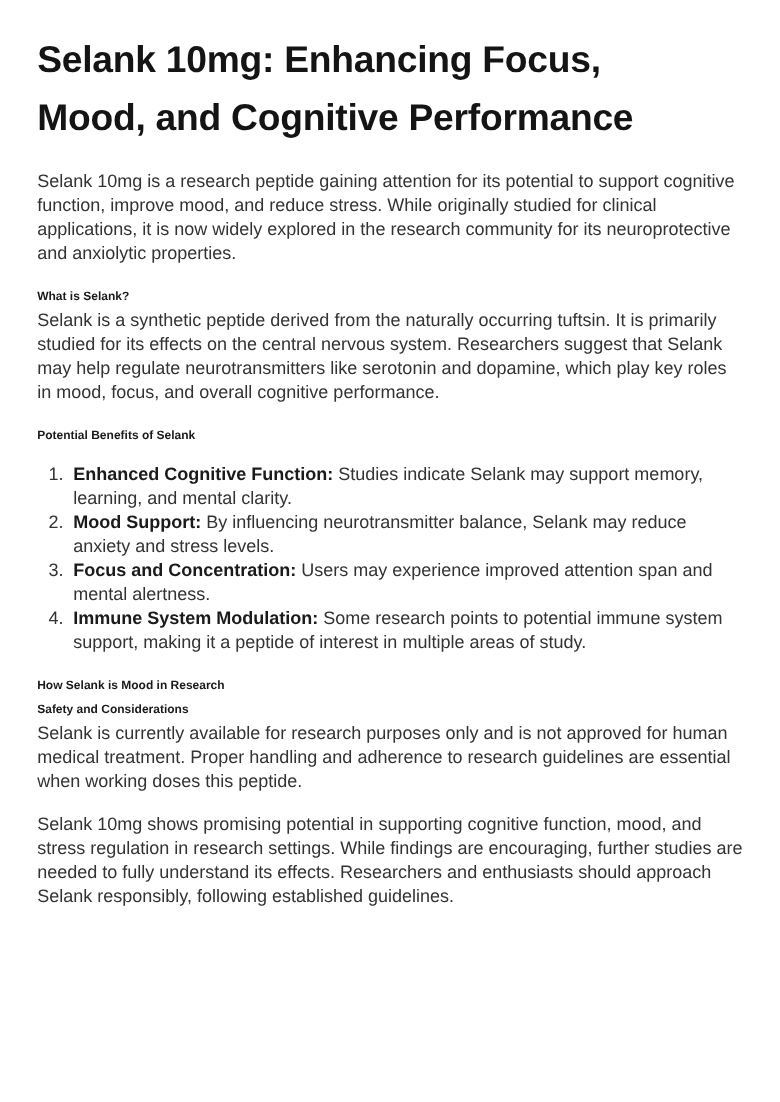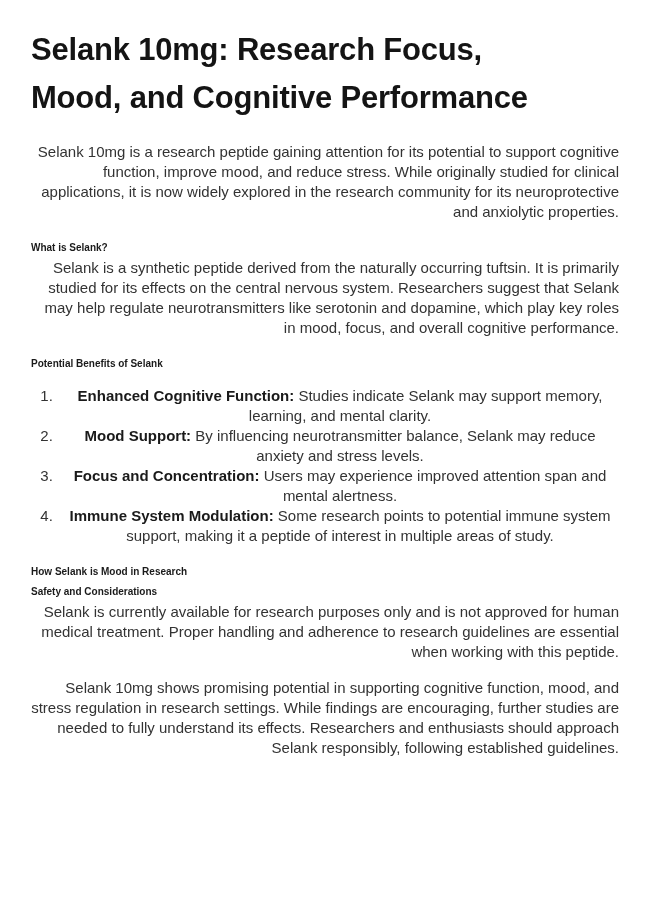--- a/index.html
+++ b/index.html
@@ -26,40 +26,38 @@
     line-height: 48px;
     font-weight: 700;
     color: #141414;
     letter-spacing: -0.2px;
   }
   p.body-text {
     margin: 0 0 16px 0;
     font-size: 15px;
     line-height: 20px;
     color: #333333;
-    text-align: right;
   }
   h3.section-heading {
     margin: 0;
     font-size: 10px;
     line-height: 20px;
     font-weight: 700;
     color: #1a1a1a;
   }
   ol.benefits-list {
     margin: 12px 0 16px 0;
     padding-left: 26px;
     font-size: 15px;
     line-height: 20px;
     color: #333333;
   }
   ol.benefits-list li {
     margin: 0;
     padding-left: 4px;
-    text-align: center;
   }
   .item-label {
     font-weight: 700;
     color: #1a1a1a;
   }
   p.cta-line {
     margin: 0 0 16px 0;
     font-size: 15px;
     line-height: 20px;
   }
@@ -71,21 +69,21 @@
     color: #2563eb;
     font-weight: 700;
     text-decoration: underline;
   }
 </style>
 </head>
 <body>
 
 <div class="page">
 
-  <h1 class="page-title">Selank 10mg: Research Focus, Mood, and Cognitive Performance</h1>
+  <h1 class="page-title">Selank 10mg: Enhancing Focus, Mood, and Cognitive Performance</h1>
 
   <p class="body-text">Selank 10mg is a research peptide gaining attention for its potential to support cognitive function, improve mood, and reduce stress. While originally studied for clinical applications, it is now widely explored in the research community for its neuroprotective and anxiolytic properties.</p>
 
   <section>
     <h3 class="section-heading">What is Selank?</h3>
     <p class="body-text">Selank is a synthetic peptide derived from the naturally occurring tuftsin. It is primarily studied for its effects on the central nervous system. Researchers suggest that Selank may help regulate neurotransmitters like serotonin and dopamine, which play key roles in mood, focus, and overall cognitive performance.</p>
   </section>
 
   <section>
     <h3 class="section-heading">Potential Benefits of Selank</h3>
@@ -104,21 +102,21 @@
       </li>
     </ol>
   </section>
 
   <section>
     <h3 class="section-heading">How Selank is Mood in Research</h3>
   </section>
 
   <section>
     <h3 class="section-heading">Safety and Considerations</h3>
-    <p class="body-text">Selank is currently available for research purposes only and is not approved for human medical treatment. Proper handling and adherence to research guidelines are essential when working with this peptide.</p>
+    <p class="body-text">Selank is currently available for research purposes only and is not approved for human medical treatment. Proper handling and adherence to research guidelines are essential when working doses this peptide.</p>
   </section>
 
 
   <section>
     <p class="body-text">Selank 10mg shows promising potential in supporting cognitive function, mood, and stress regulation in research settings. While findings are encouraging, further studies are needed to fully understand its effects. Researchers and enthusiasts should approach Selank responsibly, following established guidelines.</p>
   </section>
 
 </div>
 
 </body></html>

